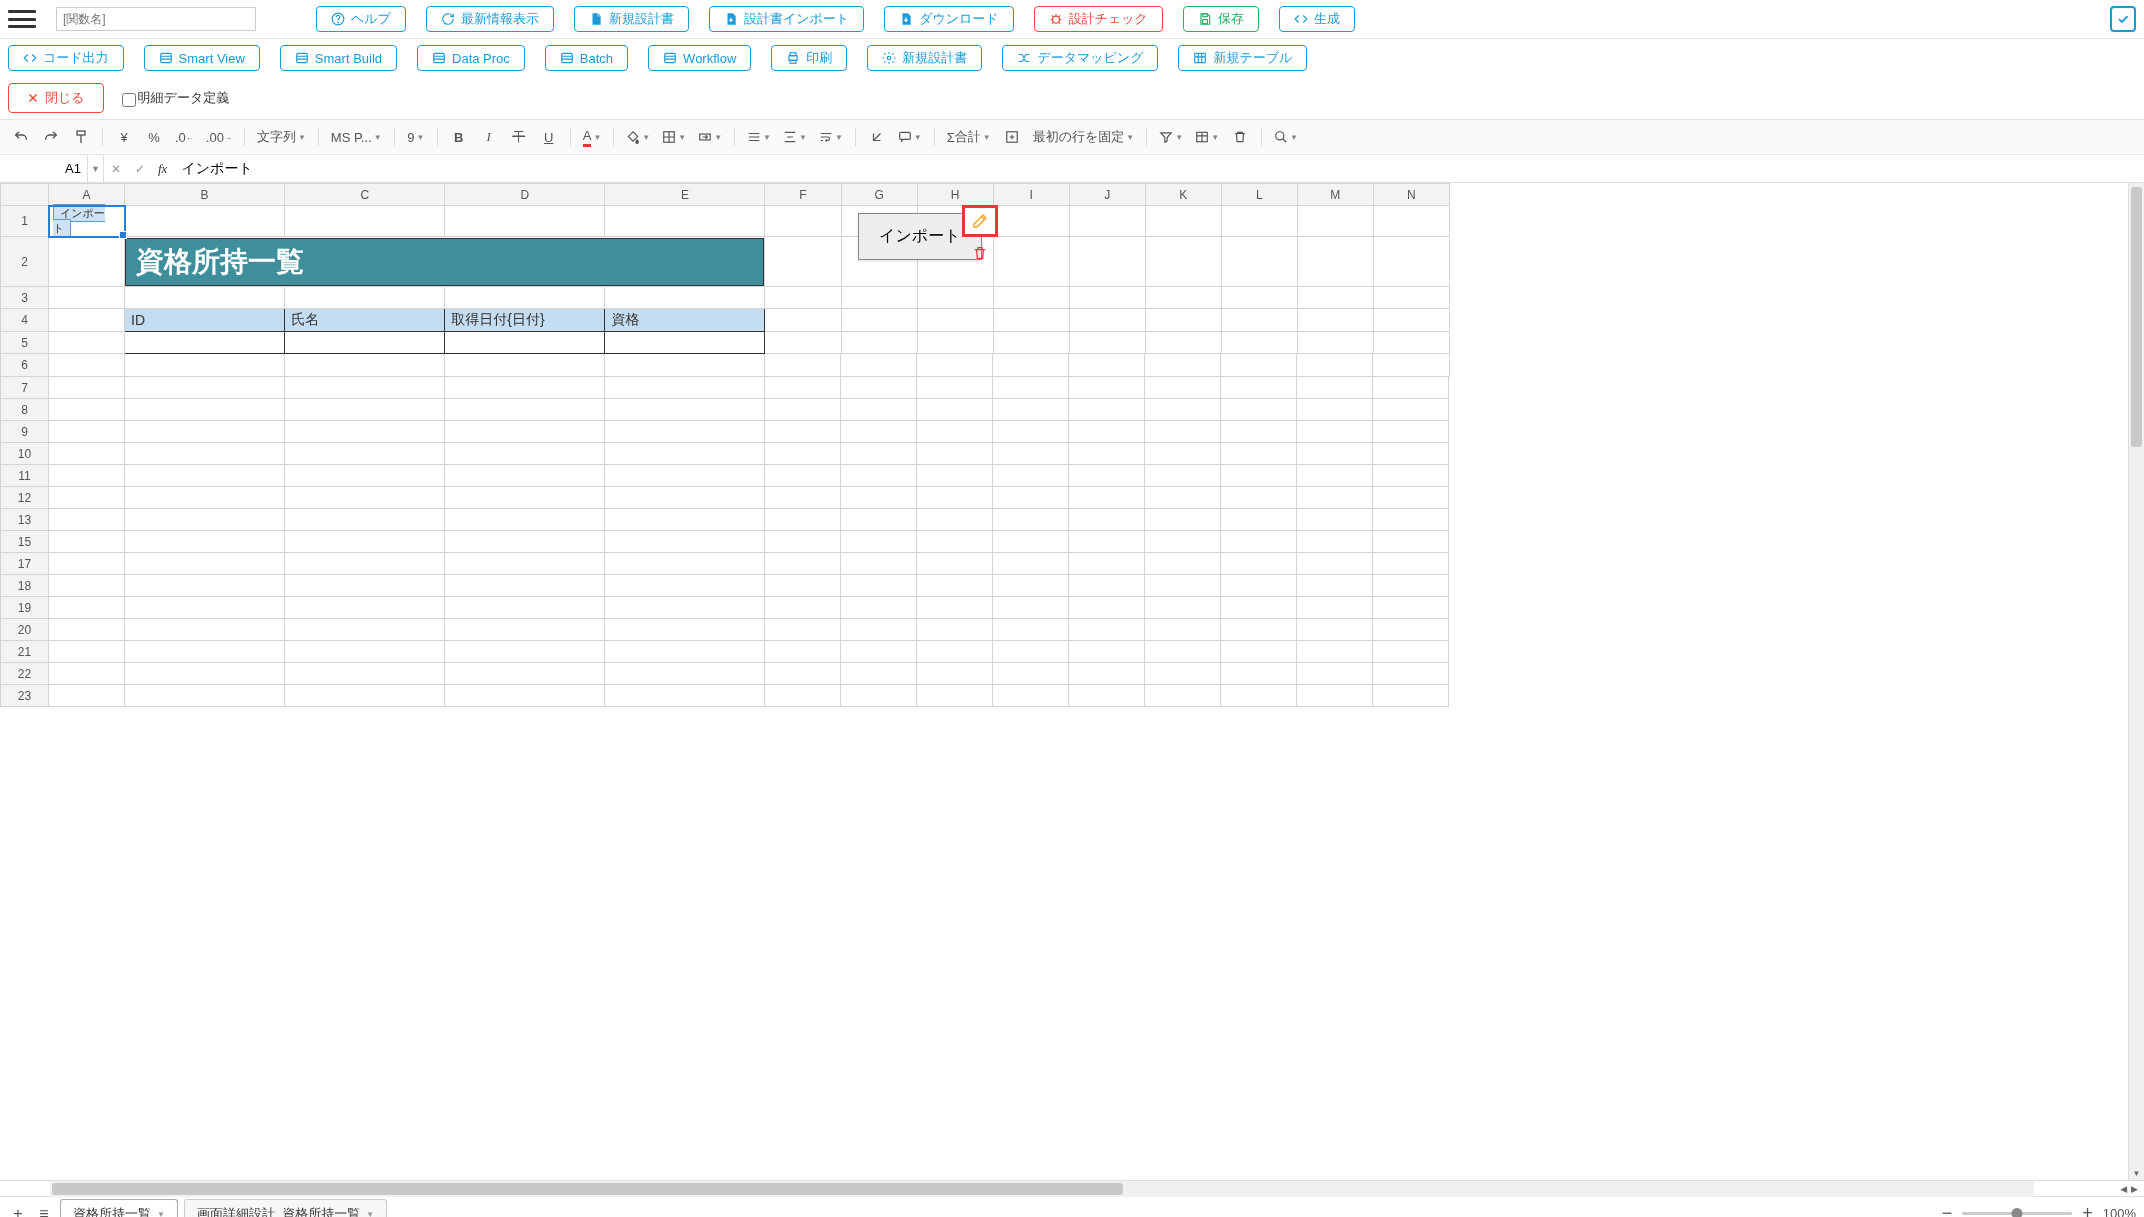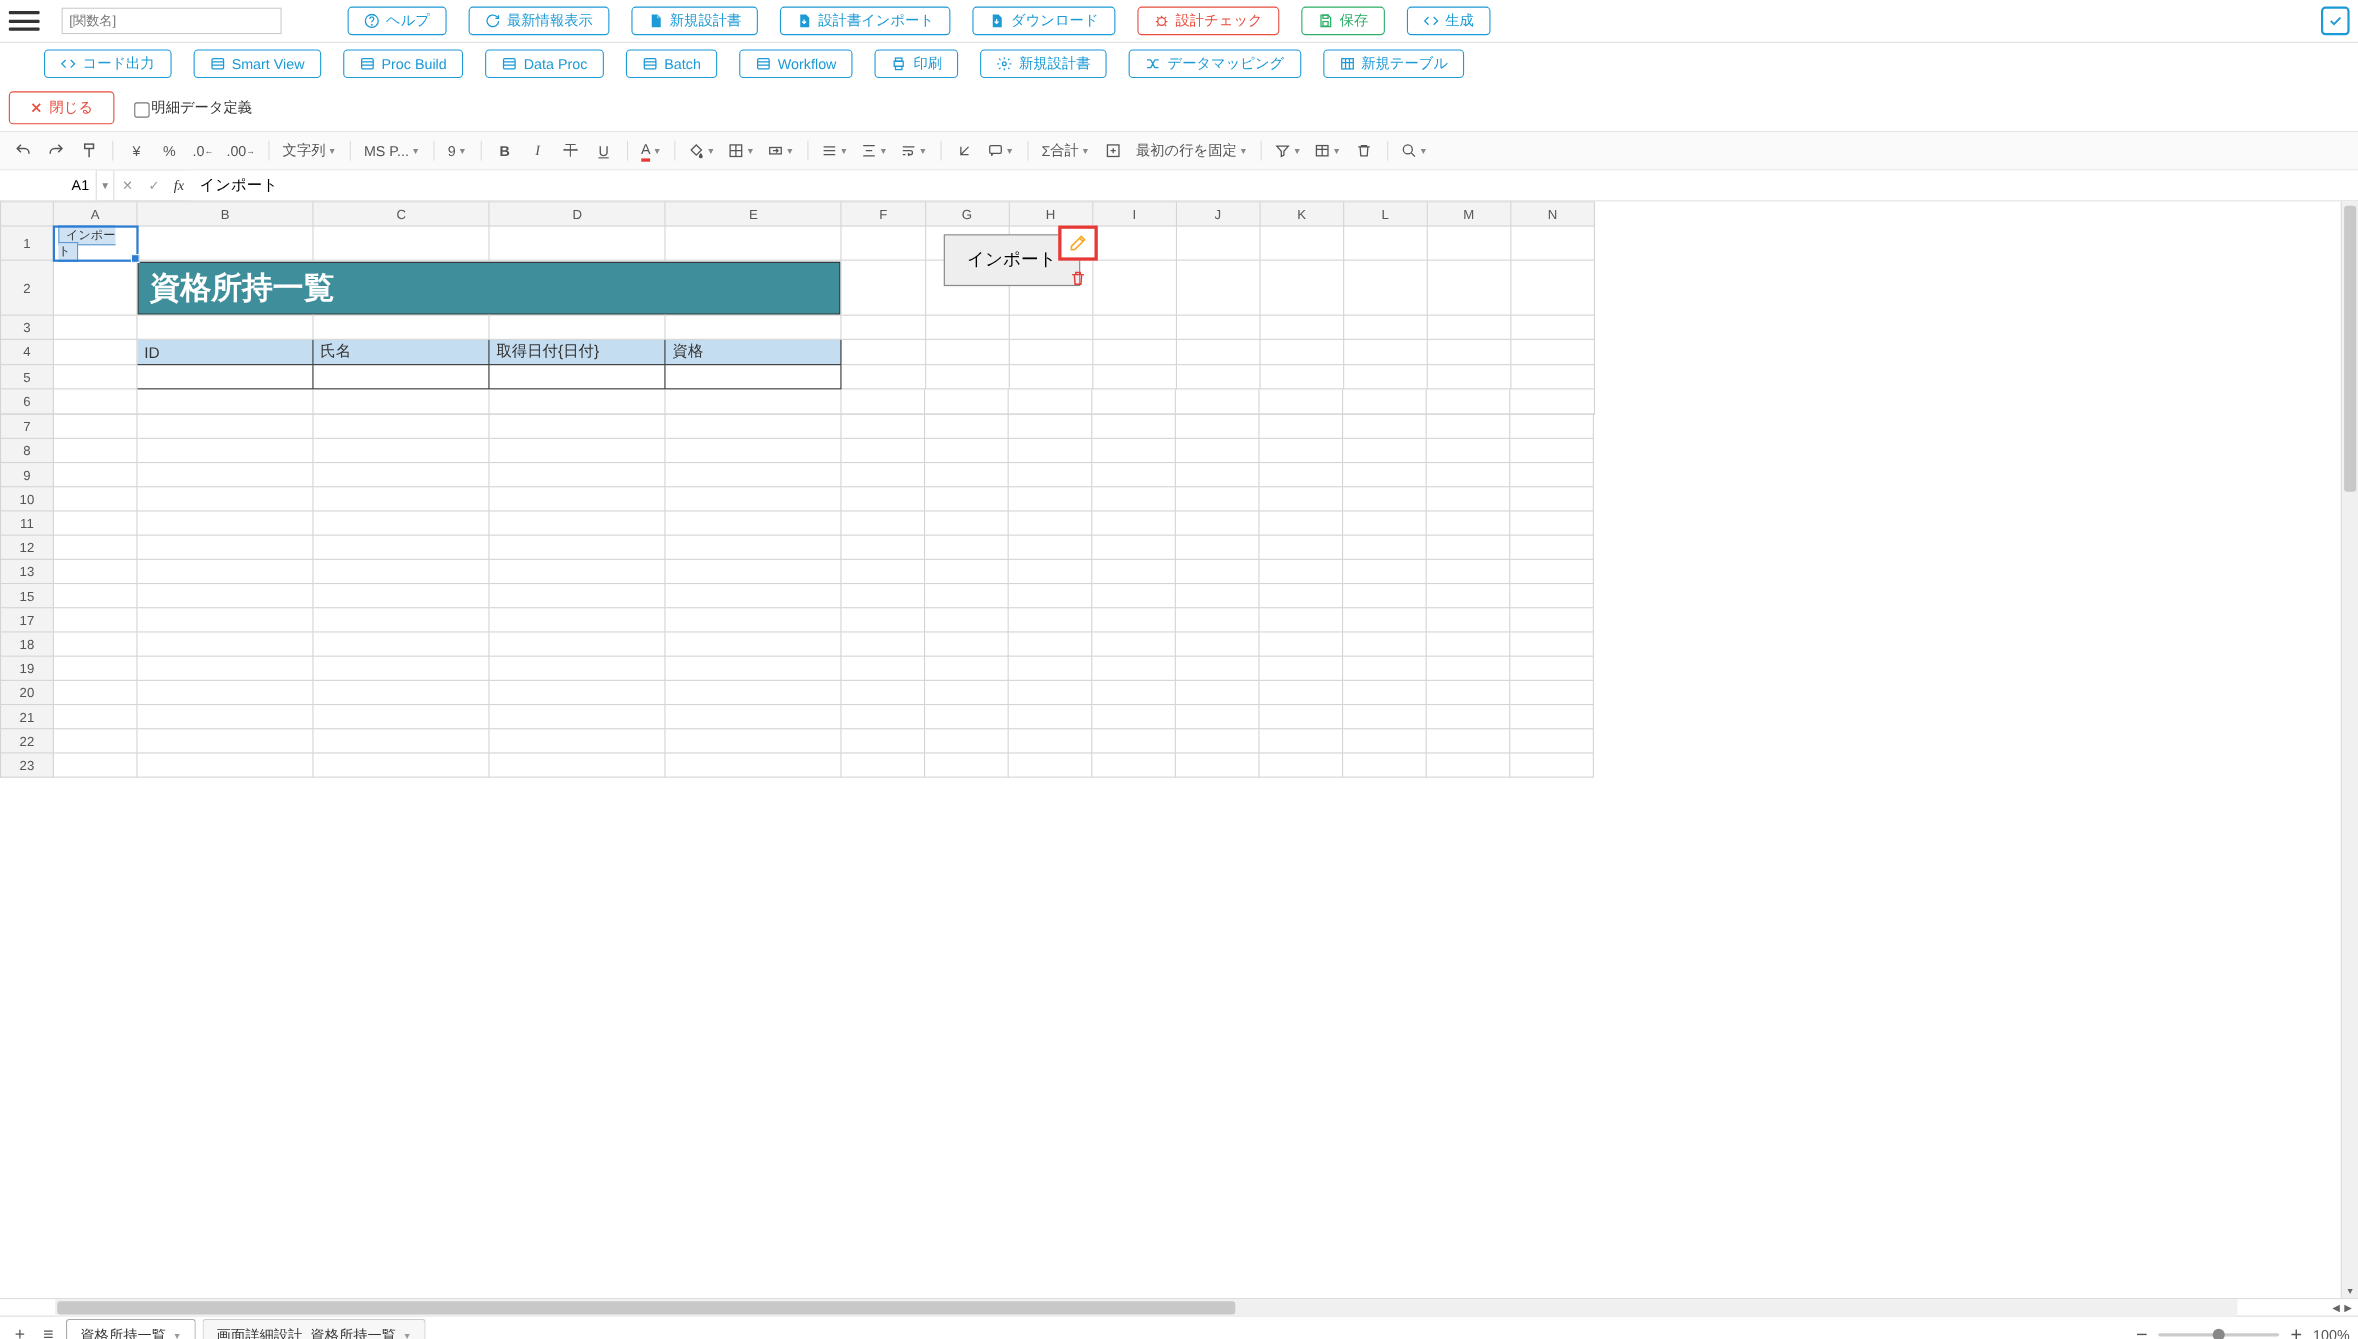--- a/index.html
+++ b/index.html
@@ -165,21 +165,21 @@
     <span>生成</span>
   </button>
 
   <div class="top-right-check">
     <svg width="14" height="14" viewBox="0 0 24 24" fill="none" stroke="currentColor" stroke-width="3">
         <path d="M5 12l5 5L20 7"></path>
       </svg>
   </div>
 </div>
 
-<div class="top-toolbar" style="border-bottom:none;margin-left:32px;">
+<div class="top-toolbar" style="border-bottom:none;">
   <button class="btn">
     <span class="ico">
         <svg width="14" height="14" viewBox="0 0 24 24" fill="none" stroke="currentColor" stroke-width="2">
           <path d="M8 6l-6 6 6 6M16 6l6 6-6 6"></path>
         </svg>
       </span>
     <span>コード出力</span>
   </button>
   <button class="btn">
     <span class="ico">
@@ -190,21 +190,21 @@
       </span>
     <span>Smart View</span>
   </button>
   <button class="btn">
     <span class="ico">
         <svg width="14" height="14" viewBox="0 0 24 24" fill="none" stroke="currentColor" stroke-width="2">
           <rect x="3" y="4" width="18" height="16" rx="2"></rect>
           <path d="M3 9h18M3 14h18"></path>
         </svg>
       </span>
-    <span>Proc Build</span>
+    <span>Smart Build</span>
   </button>
   <button class="btn">
     <span class="ico">
         <svg width="14" height="14" viewBox="0 0 24 24" fill="none" stroke="currentColor" stroke-width="2">
           <rect x="3" y="4" width="18" height="16" rx="2"></rect>
           <path d="M3 9h18M3 14h18"></path>
         </svg>
       </span>
     <span>Data Proc</span>
   </button>

